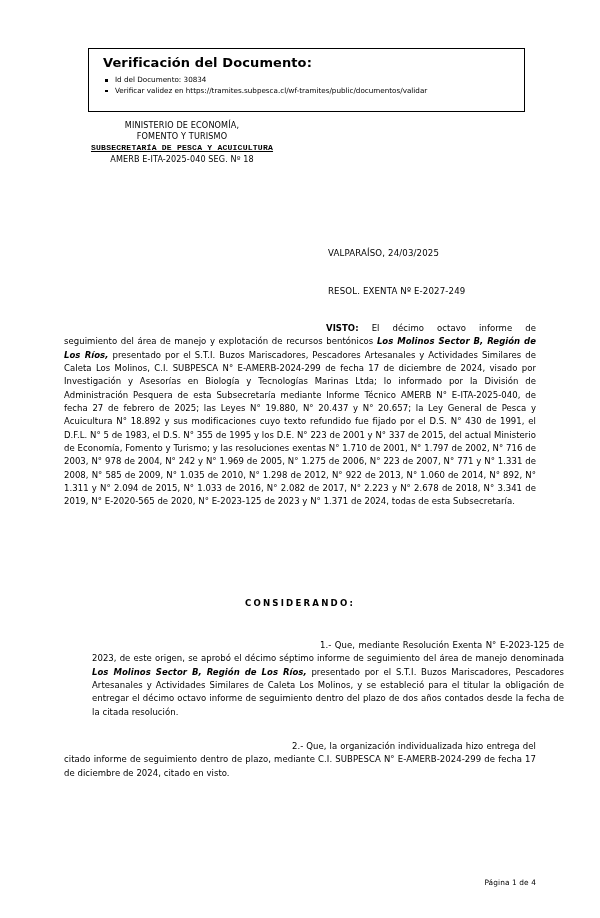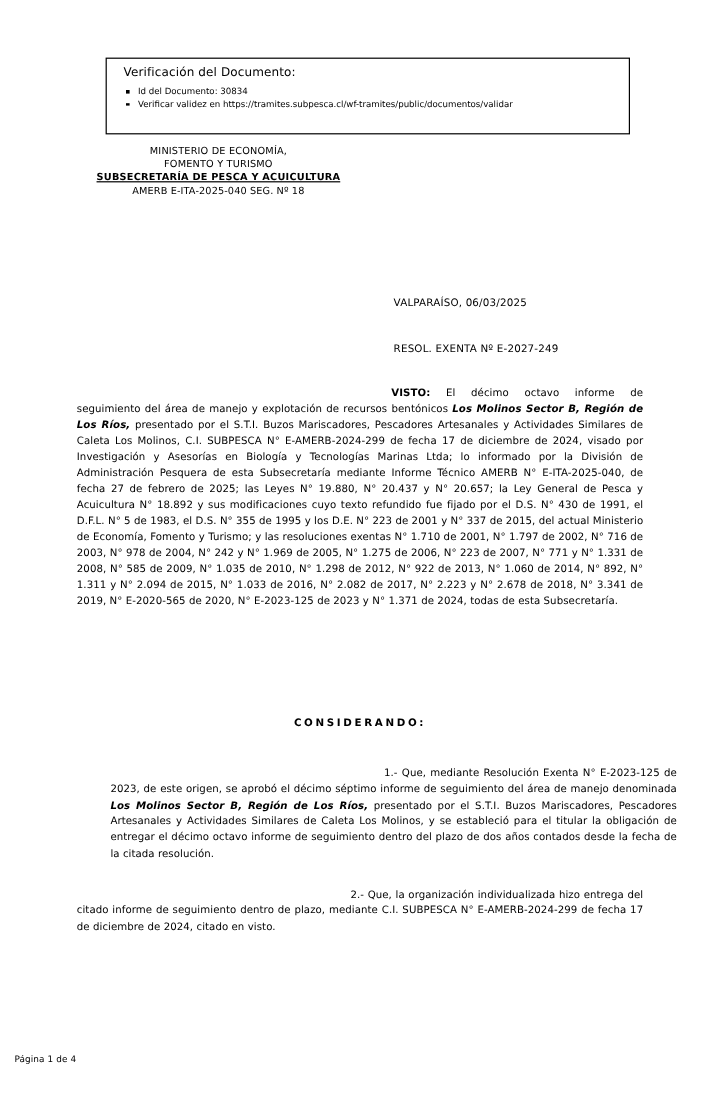--- a/index.html
+++ b/index.html
@@ -29,22 +29,22 @@
     position: absolute;
     left: 88px;
     top: 48px;
     width: 437px;
     height: 64px;
     border: 1px solid #000;
     box-sizing: border-box;
     padding: 6px 0 0 14px;
   }
   .verif-title {
-    font-size: 10px;
-    font-weight: normal;
+    font-size: 13px;
+    font-weight: bold;
     letter-spacing: 0.1px;
     margin: 0 0 5px 0;
   }
   .verif-list {
     margin: 0;
     padding: 0;
     list-style: none;
   }
   .verif-list li {
     font-size: 7.2px;
@@ -72,20 +72,21 @@
     text-align: center;
     font-size: 8.1px;
     line-height: 11.2px;
     letter-spacing: 0.15px;
   }
   .inst-sub {
     font-weight: bold;
     text-decoration: underline;
     letter-spacing: 0.2px;
     display: block;
+    font-family: Liberation Mono, monospace;
   }
   .inst-code {
     display: block;
     letter-spacing: 0.1px;
   }
 
   
   .title-block {
     position: absolute;
     left: 328px;
@@ -169,23 +170,24 @@
   .para-c2 {
     position: absolute;
     left: 64px;
     top: 740px;
     width: 472px;
   }
 
   
   .footer {
     position: absolute;
-    left: 12px;
+    left: 0;
     top: 878px;
     width: 536px;
+    text-align: right;
     font-size: 7.4px;
     letter-spacing: 0.1px;
   }
 </style>
 </head>
 <body>
 
 <div class="page">
 
   <div class="verif-box">
@@ -196,21 +198,21 @@
     </ul>
   </div>
 
   <div class="inst-header">
     <span>MINISTERIO DE ECONOMÍA,</span><br>
     <span>FOMENTO Y TURISMO</span><br>
     <span class="inst-sub">SUBSECRETARÍA DE PESCA Y ACUICULTURA</span>
     <span class="inst-code">AMERB E-ITA-2025-040 SEG. Nº 18</span>
   </div>
 
-  <div class="place-date">VALPARAÍSO, 06/03/2025</div>
+  <div class="place-date">VALPARAÍSO, 24/03/2025</div>
   <div class="resol-number">RESOL. EXENTA Nº E-2027-249</div>
 
   <div class="body-area">
     <p class="para"><span class="indent-lead"></span><span class="lead-in">VISTO:</span><span> El décimo octavo informe de seguimiento del área de manejo y explotación de recursos bentónicos </span><em>Los Molinos Sector B, Región de Los Ríos,</em><span> presentado por el S.T.I. Buzos Mariscadores, Pescadores Artesanales y Actividades Similares de Caleta Los Molinos, C.I. SUBPESCA N° E-AMERB-2024-299 de fecha 17 de diciembre de 2024, visado por Investigación y Asesorías en Biología y Tecnologías Marinas Ltda; lo informado por la División de Administración Pesquera de esta Subsecretaría mediante Informe Técnico AMERB N° E-ITA-2025-040, de fecha 27 de febrero de 2025; las Leyes N° 19.880, N° 20.437 y N° 20.657; la Ley General de Pesca y Acuicultura N° 18.892 y sus modificaciones cuyo texto refundido fue fijado por el D.S. N° 430 de 1991, el D.F.L. N° 5 de 1983, el D.S. N° 355 de 1995 y los D.E. N° 223 de 2001 y N° 337 de 2015, del actual Ministerio de Economía, Fomento y Turismo; y las resoluciones exentas N° 1.710 de 2001, N° 1.797 de 2002, N° 716 de 2003, N° 978 de 2004, N° 242 y N° 1.969 de 2005, N° 1.275 de 2006, N° 223 de 2007, N° 771 y N° 1.331 de 2008, N° 585 de 2009, N° 1.035 de 2010, N° 1.298 de 2012, N° 922 de 2013, N° 1.060 de 2014, N° 892, N° 1.311 y N° 2.094 de 2015, N° 1.033 de 2016, N° 2.082 de 2017, N° 2.223 y N° 2.678 de 2018, N° 3.341 de 2019, N° E-2020-565 de 2020, N° E-2023-125 de 2023 y N° 1.371 de 2024, todas de esta Subsecretaría.</span></p>
   </div>
 
   <div class="considerando">CONSIDERANDO:</div>
 
   <p class="para para-c1"><span class="indent-lead-2"></span><span>1.- </span><span>Que, mediante Resolución Exenta N° E-2023-125 de 2023, de este origen, se aprobó el décimo séptimo informe de seguimiento del área de manejo denominada </span><em>Los Molinos Sector B, Región de Los Ríos,</em><span> presentado por el S.T.I. Buzos Mariscadores, Pescadores Artesanales y Actividades Similares de Caleta Los Molinos, y se estableció para el titular la obligación de entregar el décimo octavo informe de seguimiento dentro del plazo de dos años contados desde la fecha de la citada resolución.</span></p>
 

